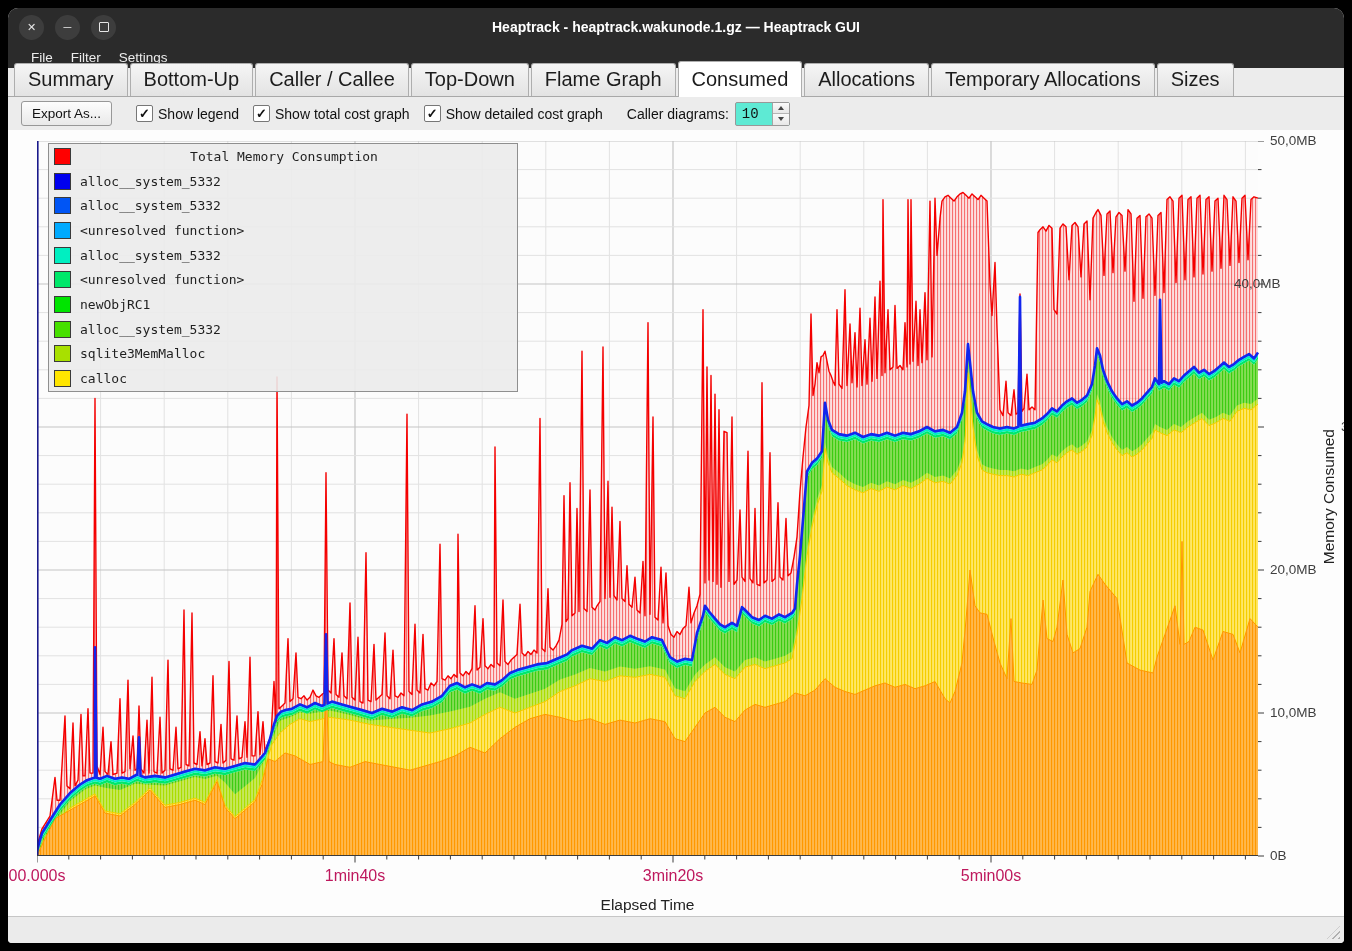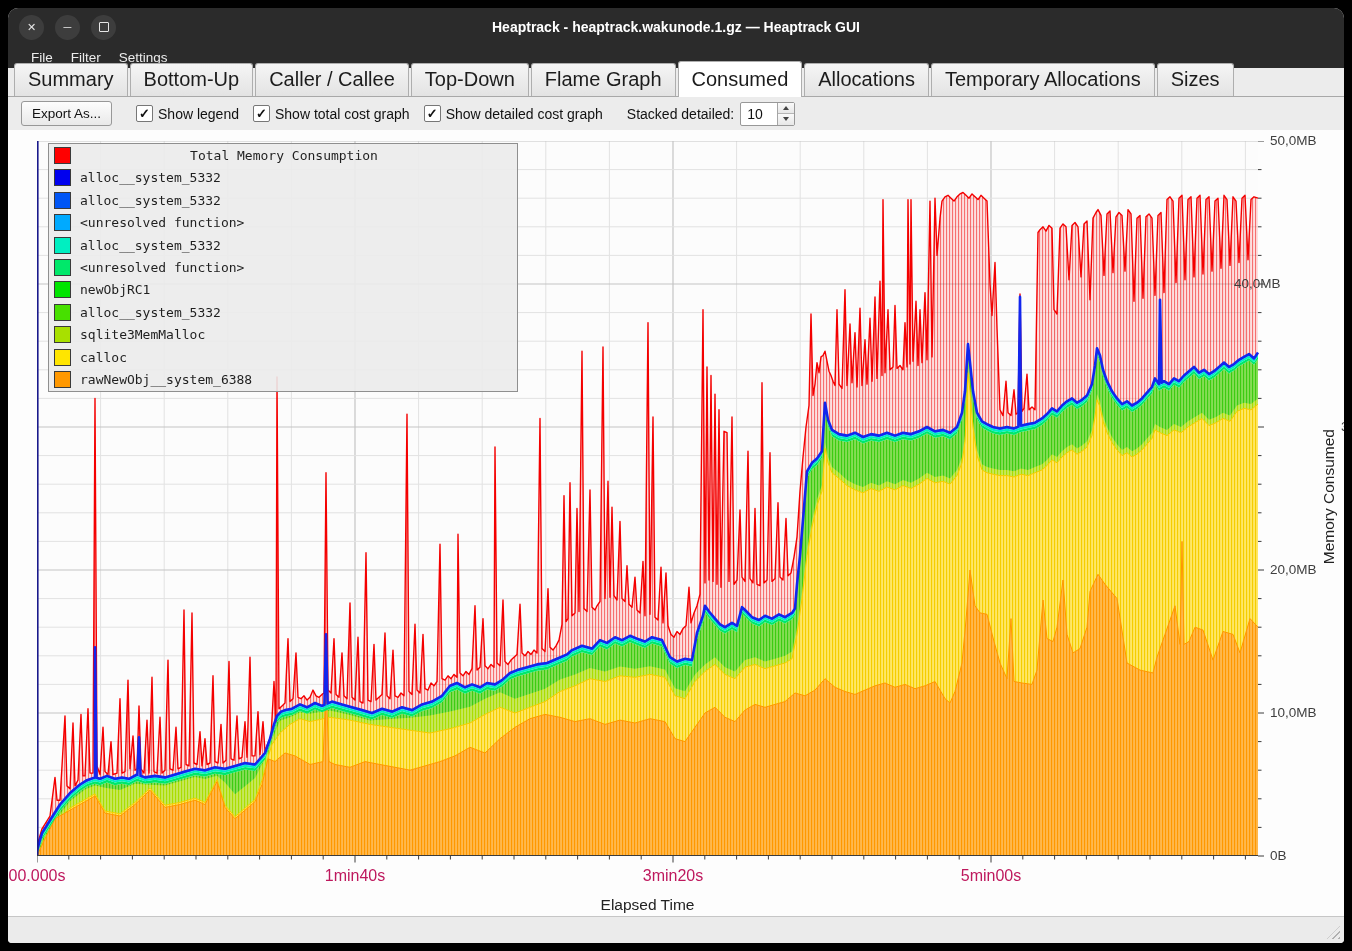--- a/index.html
+++ b/index.html
@@ -25,21 +25,21 @@
        background:linear-gradient(#f5f5f5,#e3e3e3);border-radius:3px 3px 0 0;margin-right:2px;white-space:nowrap;}
   .tab.active{background:#fff;position:relative;padding-top:6px;margin-bottom:-1px;padding-bottom:6px;}
   
   .toolbar{height:33px;background:#ececec;display:flex;align-items:center;padding-left:13px;gap:24px;flex:0 0 auto;}
   .qbutton{font-size:13.5px;color:#111;background:linear-gradient(#fdfdfd,#e9e9e9);border:1px solid #989898;
            border-radius:3px;padding:4px 10px;}
   .cb{display:flex;align-items:center;gap:5px;font-size:14px;color:#111;}
   .cbbox{width:15px;height:15px;background:#fff;border:1px solid #777;border-radius:2px;display:flex;
          align-items:center;justify-content:center;font-size:13px;font-weight:bold;color:#111;line-height:1;}
   .spinwrap{display:flex;align-items:center;gap:6px;font-size:14px;color:#111;}
-  .spin{display:flex;border:1px solid #989898;border-radius:2px;background:#ffffff;height:22px;}
+  .spin{display:flex;border:1px solid #989898;border-radius:2px;background:#5eead4;height:22px;font-family:Liberation Mono, monospace;}
   .spinval{width:30px;display:flex;align-items:center;padding-left:6px;font-size:14px;color:#111;}
   .spinbtns{display:flex;flex-direction:column;border-left:1px solid #a5a5a5;}
   .spinbtn{width:16px;height:11px;background:linear-gradient(#fafafa,#e7e7e7);display:flex;align-items:center;
            justify-content:center;}
   .spinbtn:first-child{border-bottom:1px solid #b5b5b5;}
   .arrow-up{width:0;height:0;border-left:3.5px solid transparent;border-right:3.5px solid transparent;
             border-bottom:4.5px solid #444;}
   .arrow-dn{width:0;height:0;border-left:3.5px solid transparent;border-right:3.5px solid transparent;
             border-top:4.5px solid #444;}
   
@@ -107,21 +107,21 @@
           <label class="cb">
             <span class="cbbox">✓</span>
             <span>Show total cost graph</span>
           </label>
           <label class="cb">
             <span class="cbbox">✓</span>
             <span>Show detailed cost graph</span>
           </label>
         </span>
       <span class="spinwrap">
-        <span>Stacked detailed:</span>
+        <span>Caller diagrams:</span>
         <span class="spin">
           <span class="spinval">10</span>
           <span class="spinbtns">
             <span class="spinbtn">
                 <span class="arrow-up"></span>
               </span>
             <span class="spinbtn">
                 <span class="arrow-dn"></span>
               </span>
           </span>
@@ -312,24 +312,20 @@
             <span class="llabel">alloc__system_5332</span>
           </div>
           <div class="lrow">
             <span class="lswatch" style="background: rgb(168, 224, 0);"></span>
             <span class="llabel">sqlite3MemMalloc</span>
           </div>
           <div class="lrow">
             <span class="lswatch" style="background: rgb(255, 229, 0);"></span>
             <span class="llabel">calloc</span>
           </div>
-          <div class="lrow">
-            <span class="lswatch" style="background: rgb(255, 152, 0);"></span>
-            <span class="llabel">rawNewObj__system_6388</span>
-          </div>
         </div>
       <div id="labels">
           <div class="ylabel" style="left: 1262px; top: 718px;">0B</div>
           <div class="ylabel" style="left: 1262px; top: 575px;">10,0MB</div>
           <div class="ylabel" style="left: 1262px; top: 432px;">20,0MB</div>
           <div class="ylabel" style="left: 1309px; top: 289px; margin-left: 24px;">30,0MB</div>
           <div class="ylabel" style="left: 1226px; top: 146px;">40,0MB</div>
           <div class="ylabel" style="left: 1262px; top: 3px;">50,0MB</div>
           <div class="xlabel" style="left: 29px; top: 737px;">00.000s</div>
           <div class="xlabel" style="left: 347px; top: 737px;">1min40s</div>

